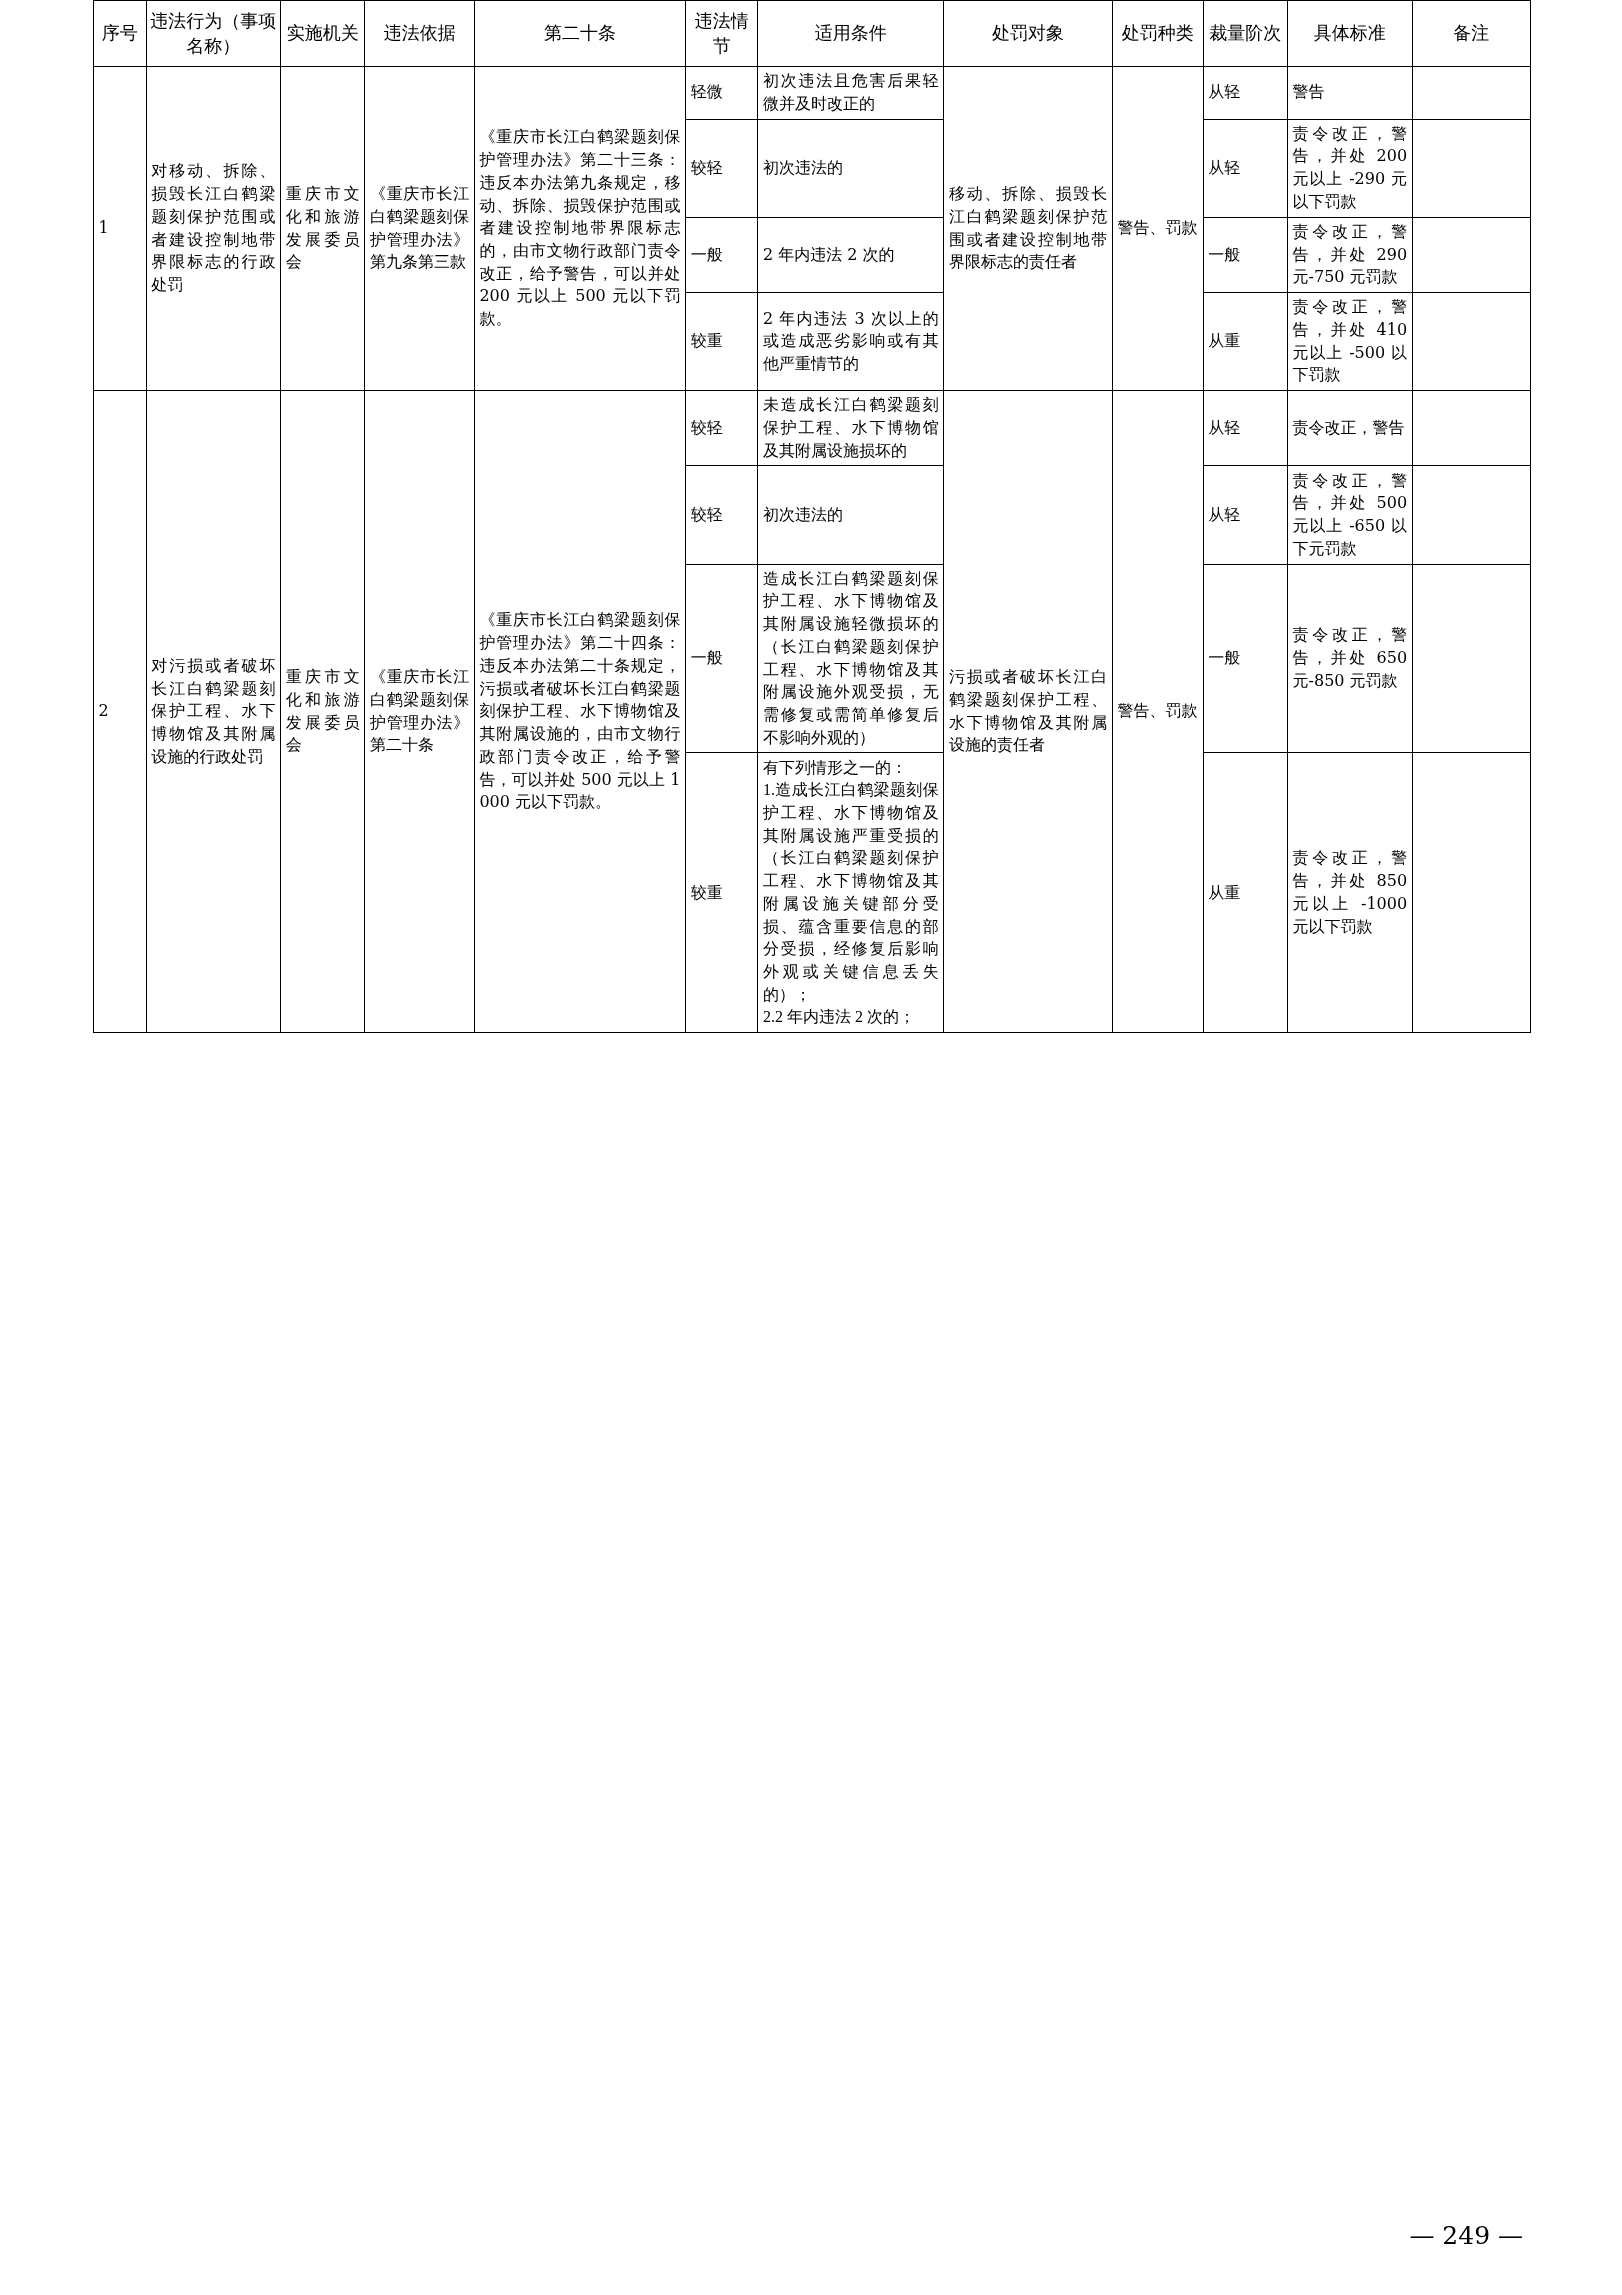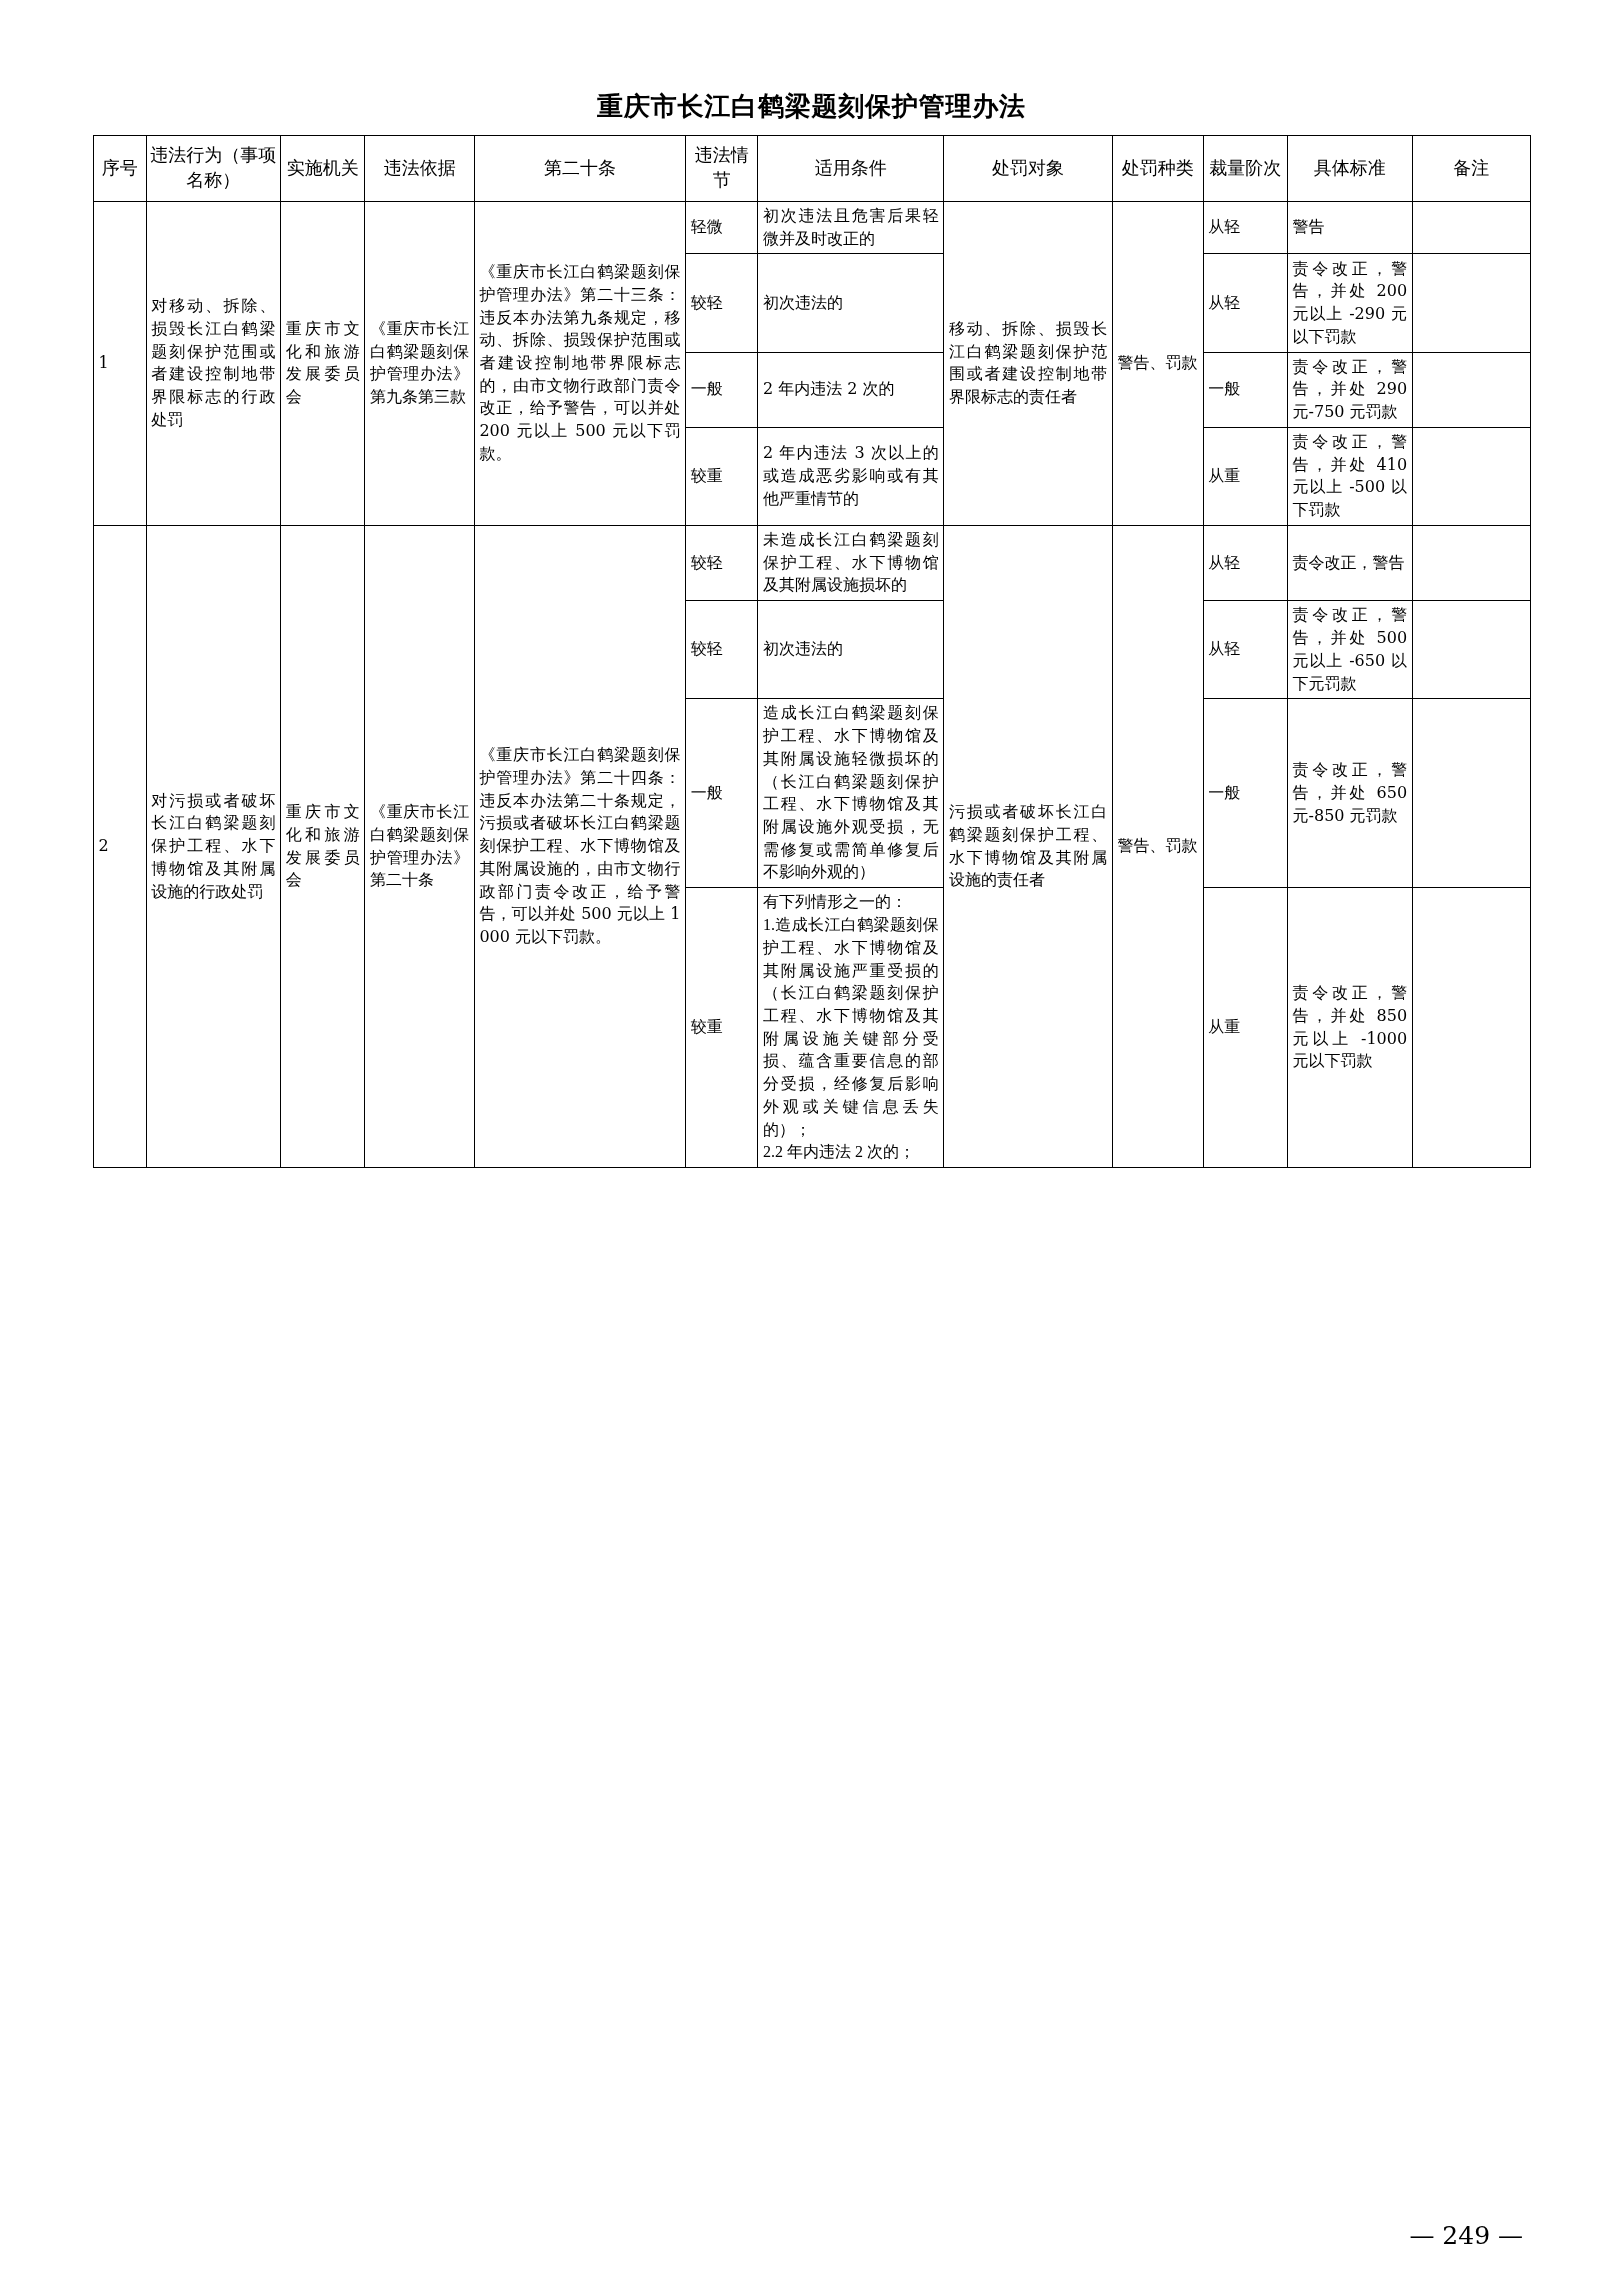--- a/index.html
+++ b/index.html
@@ -81,21 +81,20 @@
     bottom: 45px;
     font-size: 25px;
     font-family: "DejaVu Serif", "Liberation Serif", serif;
   }
 </style>
 </head>
 <body>
 
 <div class="page">
 
-  <div class="doc-title">重庆市长江白鹤梁题刻保护管理办法</div>
 
   <div class="table-wrap">
     <table class="sheet">
       <colgroup>
         <col class="col-seq">
           <col class="col-act">
           <col class="col-org">
           <col class="col-basis">
         <col class="col-punbasis">
           <col class="col-sev">

